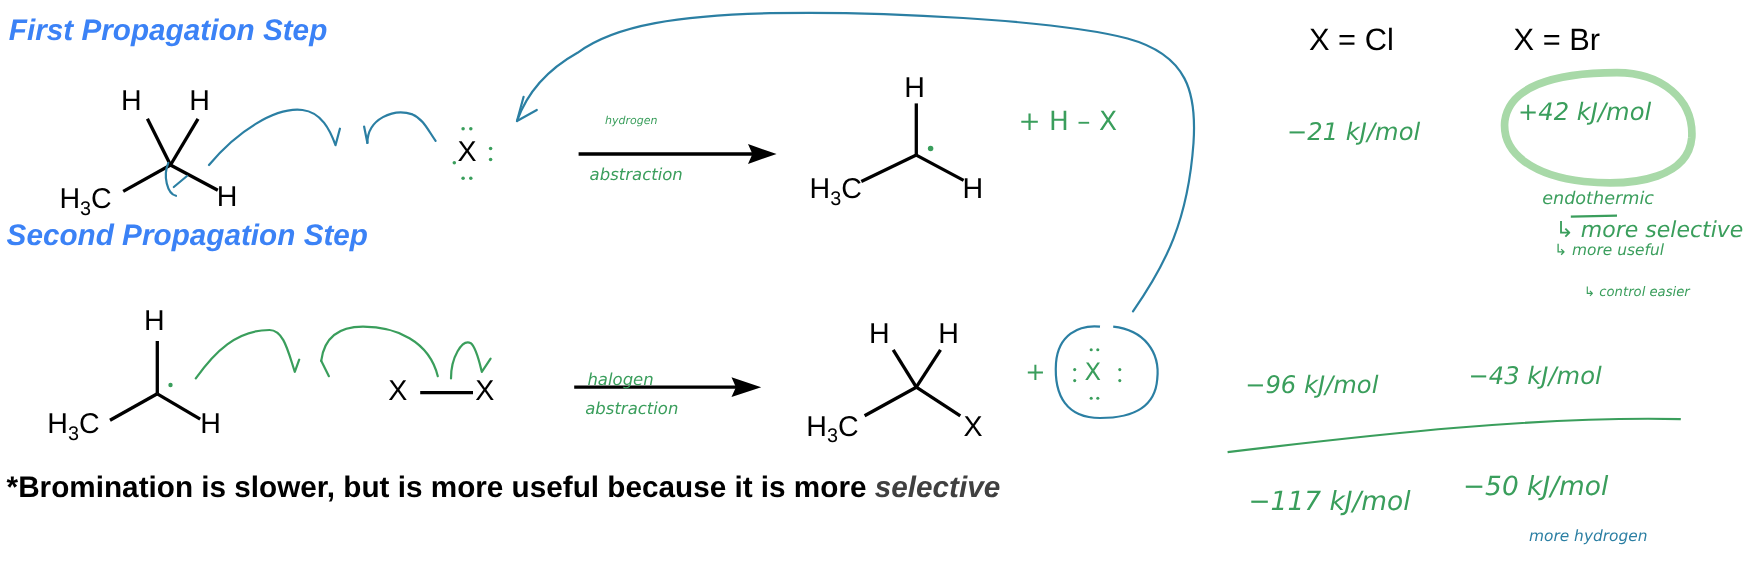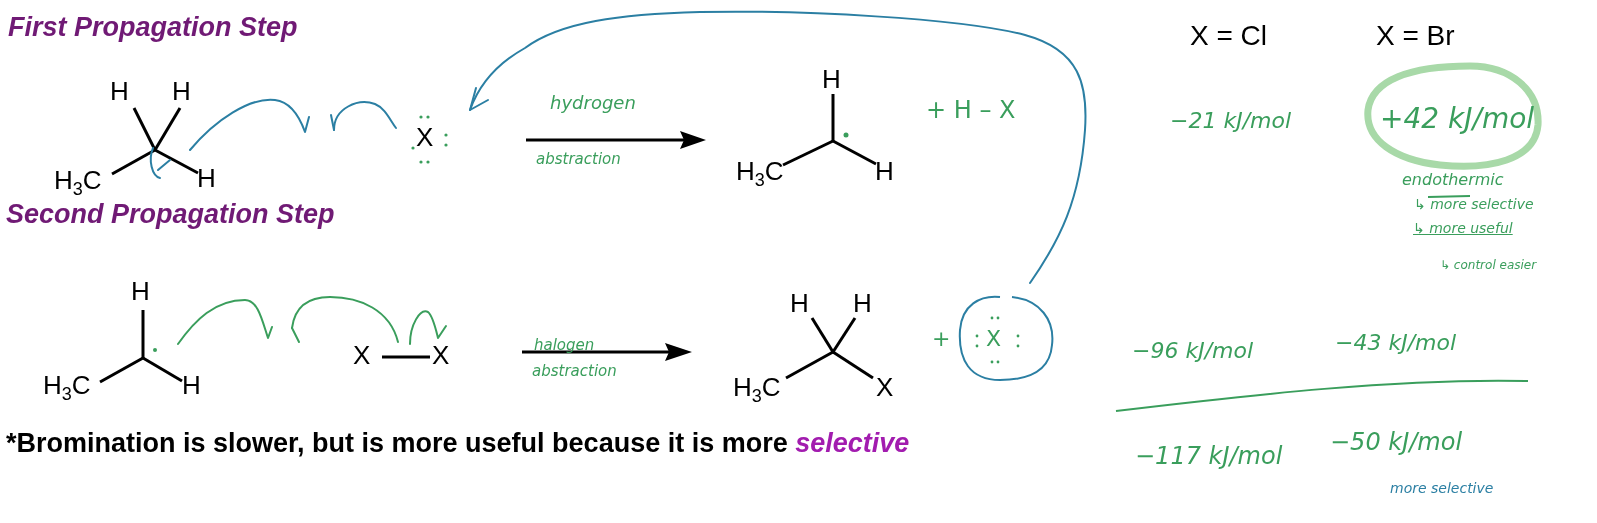--- a/index.html
+++ b/index.html
@@ -1,25 +1,25 @@
 <!DOCTYPE html>
 <html><head>
 <meta charset="utf-8">
 <style>
   html, body { margin: 0; padding: 0; background: #ffffff; }
   body { width: 1597px; height: 523px; position: relative; overflow: hidden; font-family: "Liberation Sans", sans-serif; }
   .abs { position: absolute; }
-  .heading { color: #701a75; font-style: italic; font-weight: bold; font-size: 27px; white-space: nowrap; }
+  .heading { color: #3b82f6; font-style: italic; font-weight: bold; font-size: 27px; white-space: nowrap; }
   .chem { color: #000; font-size: 26px; white-space: nowrap; }
   .chem sub { font-size: 18px; vertical-align: -6px; }
   .hand { color: #3a9e5c; font-family: "DejaVu Sans", sans-serif; font-style: italic; white-space: nowrap; }
   .hand-blue { color: #2b7fa3; font-family: "DejaVu Sans", sans-serif; font-style: italic; white-space: nowrap; }
   .col-head { color: #000; font-size: 28px; white-space: nowrap; }
   .footer { font-weight: bold; font-size: 27px; color: #000; white-space: nowrap; }
-  .footer .hl { color: #a21caf; font-style: italic; margin-top: 28px; }
+  .footer .hl { color: #404040; font-style: italic; margin-top: 28px; }
   svg.overlay { position: absolute; left: 0; top: 0; }
 </style>
 </head>
 <body>
 
 <div class="abs heading" style="left:8px; top:12px;">First Propagation Step</div>
 <div class="abs heading" style="left:6px; top:199px;">Second Propagation Step</div>
 
 <svg class="overlay" width="1597" height="523">
 
@@ -109,21 +109,21 @@
 
   <path d="M1116,411 C1250,395 1400,378 1528,381" stroke="#3a9e5c" stroke-width="2" fill="none"></path>
 </svg>
 
 <div class="abs chem" style="left:110px; top:76px;">H</div>
 <div class="abs chem" style="left:172px; top:76px;">H</div>
 <div class="abs chem" style="left:197px; top:163px;">H</div>
 <div class="abs chem" style="left:54px; top:165px;"><span>H</span><sub>3</sub><span>C</span></div>
 <div class="abs chem" style="left:416px; top:122px;">X</div>
 
-<div class="abs hand" style="left:550px; top:92px; font-size:18px;">hydrogen</div>
+<div class="abs hand" style="left:550px; top:105px; font-size:10px;">hydrogen</div>
 <div class="abs hand" style="left:536px; top:150px; font-size:15px;">abstraction</div>
 
 <div class="abs chem" style="left:822px; top:64px;">H</div>
 <div class="abs chem" style="left:875px; top:156px;">H</div>
 <div class="abs chem" style="left:736px; top:156px;"><span>H</span><sub>3</sub><span>C</span></div>
 <div class="abs hand" style="left:926px; top:96px; font-size:24px; font-style:normal;">+   H – X</div>
 
 <div class="abs chem" style="left:131px; top:276px;">H</div>
 <div class="abs chem" style="left:182px; top:370px;">H</div>
 <div class="abs chem" style="left:43px; top:370px;"><span>H</span><sub>3</sub><span>C</span></div>
@@ -137,27 +137,27 @@
 <div class="abs chem" style="left:853px; top:288px;">H</div>
 <div class="abs chem" style="left:876px; top:372px;">X</div>
 <div class="abs chem" style="left:733px; top:372px;"><span>H</span><sub>3</sub><span>C</span></div>
 <div class="abs hand" style="left:932px; top:326px; font-size:22px; font-style:normal;">+</div>
 <div class="abs hand" style="left:986px; top:326px; font-size:22px; font-style:normal;">X</div>
 
 <div class="abs col-head" style="left:1190px; top:20px;">X = Cl</div>
 <div class="abs col-head" style="left:1376px; top:20px;">X = Br</div>
 
 <div class="abs hand" style="left:1170px; top:108px; font-size:22px;">−21 kJ/mol</div>
-<div class="abs hand" style="left:1380px; top:102px; font-size:28px;">+42 kJ/mol</div>
+<div class="abs hand" style="left:1380px; top:90px; font-size:22px;">+42 kJ/mol</div>
 
 <div class="abs hand" style="left:1402px; top:170px; font-size:16px;">endothermic</div>
-<div class="abs hand" style="left:1414px; top:196px; font-size:14px;">↳ more selective</div>
-<div class="abs hand" style="left:1413px; top:220px; font-size:14px;text-decoration:underline;">↳ more useful</div>
+<div class="abs hand" style="left:1414px; top:196px; font-size:20px;">↳ more selective</div>
+<div class="abs hand" style="left:1413px; top:220px; font-size:14px;">↳ more useful</div>
 <div class="abs hand" style="left:1440px; top:258px; font-size:12px;">↳ control easier</div>
 
 <div class="abs hand" style="left:1132px; top:338px; font-size:22px;">−96 kJ/mol</div>
 <div class="abs hand" style="left:1335px; top:330px; font-size:22px;">−43 kJ/mol</div>
 
 <div class="abs hand" style="left:1135px; top:442px; font-size:24px;">−117 kJ/mol</div>
 <div class="abs hand" style="left:1330px; top:428px; font-size:24px;">−50 kJ/mol</div>
-<div class="abs hand-blue" style="left:1390px; top:480px; font-size:14px;">more selective</div>
+<div class="abs hand-blue" style="left:1390px; top:480px; font-size:14px;">more hydrogen</div>
 
 <div class="abs footer" style="left:6px; top:428px;"><span>*Bromination is slower, but is more useful because it is more </span><span class="hl">selective</span></div>
 
 </body></html>

